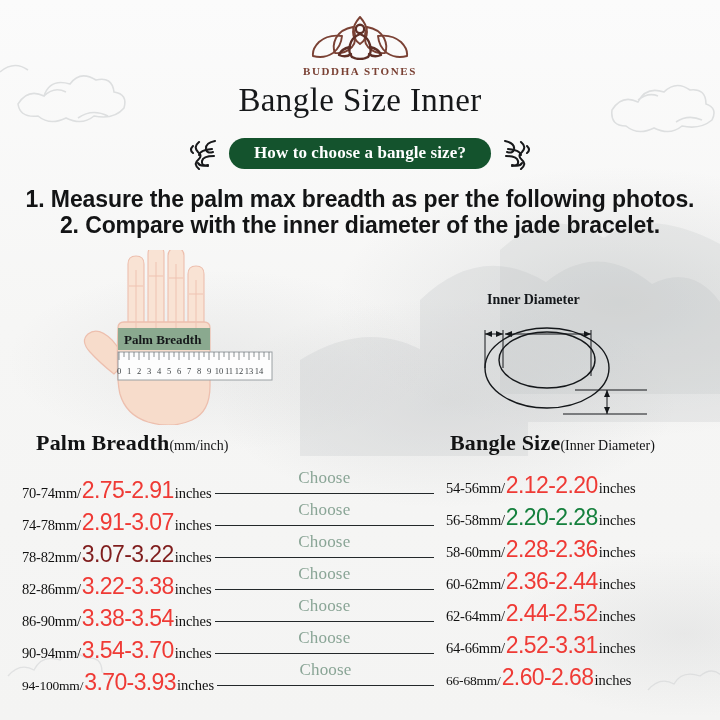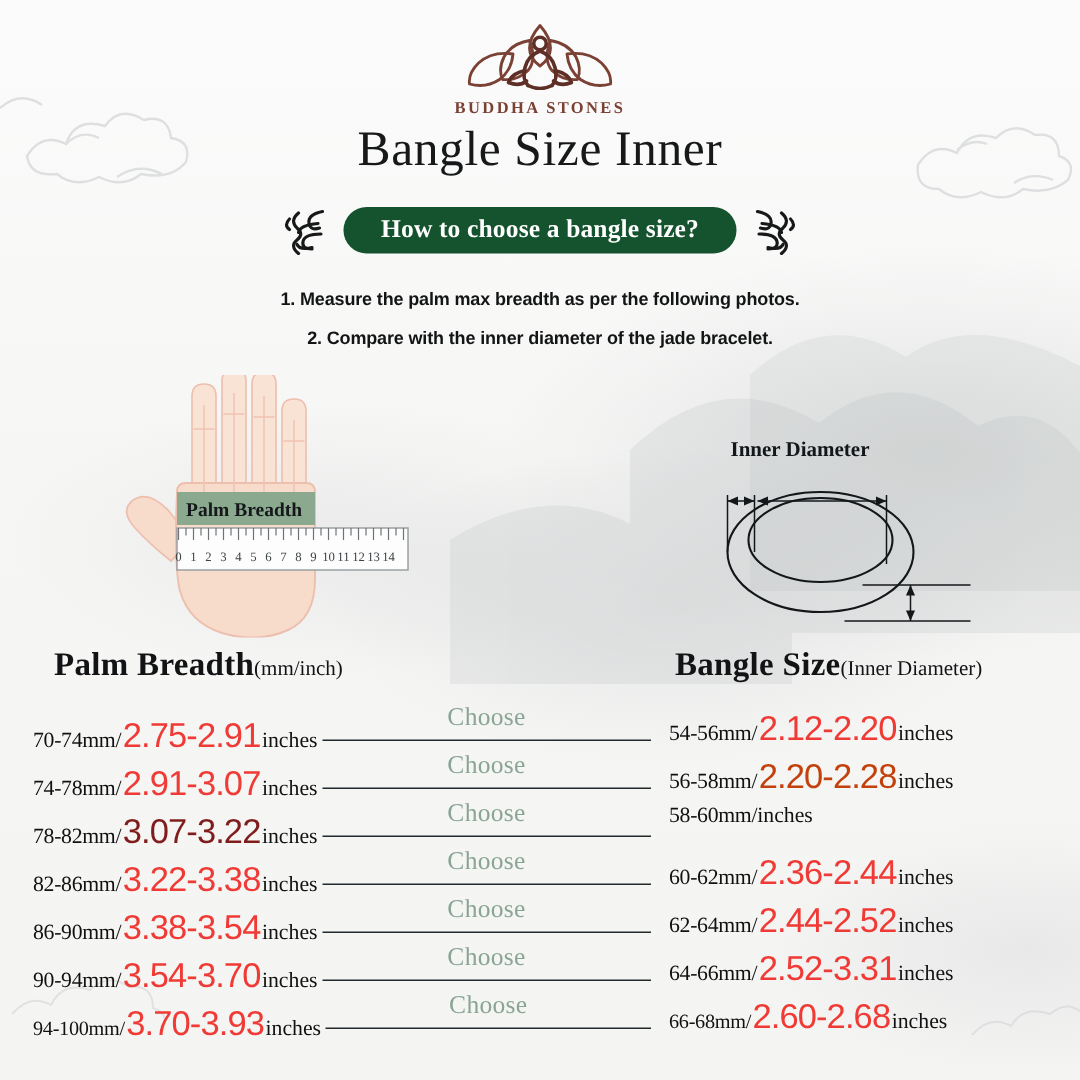--- a/index.html
+++ b/index.html
@@ -46,21 +46,21 @@
     font-family:"Liberation Serif", serif; font-weight:700; letter-spacing:.1px;
     white-space:nowrap;
   }
 
   
   #instructions{
     position:absolute; top:186px; left:0; right:0; z-index:3; text-align:center;
     font-family:"Liberation Sans", sans-serif;
     font-weight:700; color:#131415;
   }
-  #instructions .ins-line{ font-size:12px; line-height:26px; letter-spacing:-.1px; }
+  #instructions .ins-line{ font-size:23px; line-height:26px; letter-spacing:-.1px; }
 
   
   #hand-figure{ position:absolute; left:72px; top:250px; width:262px; height:175px; z-index:2; }
   #bangle-figure{ position:absolute; left:455px; top:288px; width:225px; height:132px; z-index:2; }
 
   
   #tables{ position:absolute; top:430px; left:0; right:0; z-index:3; }
   .col-head{
     font-family:"Liberation Serif", serif;
     color:#121314; white-space:nowrap;
@@ -377,25 +377,26 @@
       </div>
     </div>
   <div class="table-col" id="col-right">
       <div class="size-row">
         <span class="mm">54-56mm/</span>
         <span class="inch" style="color: rgb(239, 58, 53);">2.12-2.20</span>
         <span class="unit">inches</span>
       </div>
       <div class="size-row">
         <span class="mm">56-58mm/</span>
-        <span class="inch" style="color: #c2410c;">2.20-2.28</span>
+        <span class="inch" style="color: #15803d;">2.20-2.28</span>
         <span class="unit">inches</span>
       </div>
       <div class="size-row">
         <span class="mm">58-60mm/</span>
+        <span class="inch" style="color: rgb(239, 58, 53);">2.28-2.36</span>
         <span class="unit">inches</span>
       </div>
       <div class="size-row">
         <span class="mm">60-62mm/</span>
         <span class="inch" style="color: rgb(239, 58, 53);">2.36-2.44</span>
         <span class="unit">inches</span>
       </div>
       <div class="size-row">
         <span class="mm">62-64mm/</span>
         <span class="inch" style="color: rgb(239, 58, 53);">2.44-2.52</span>

